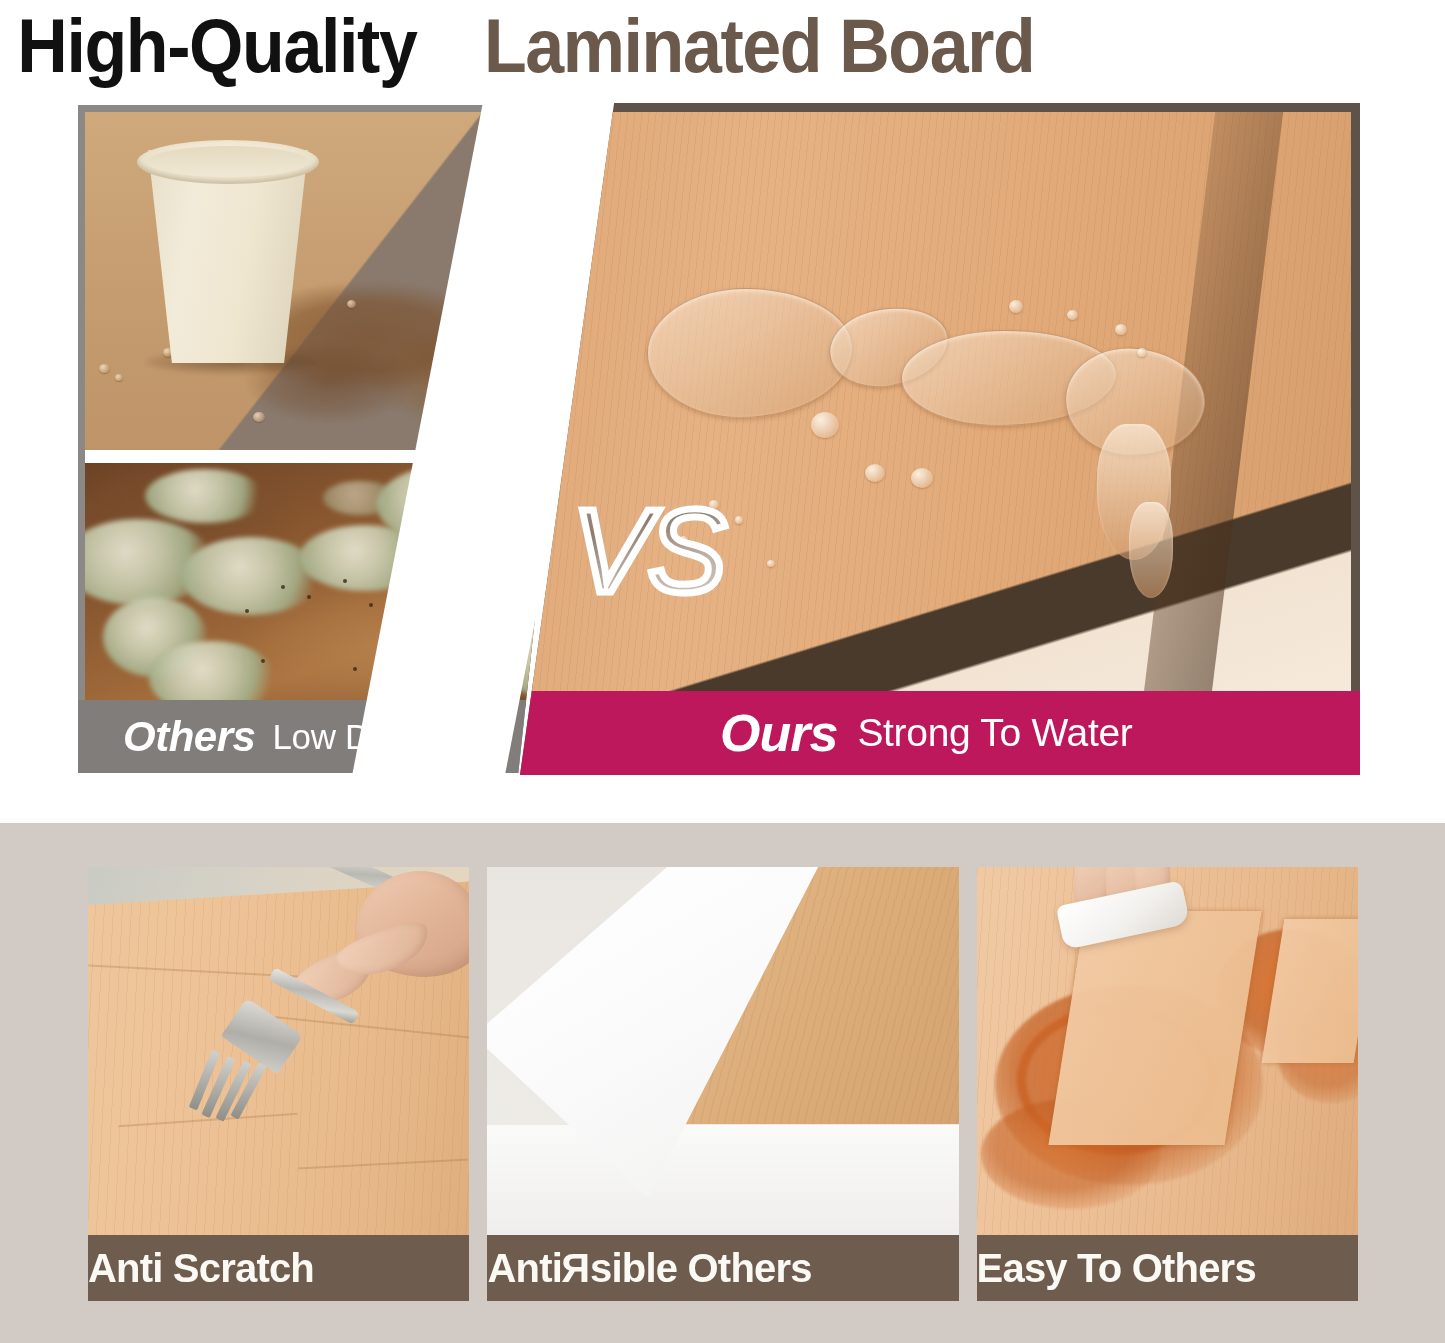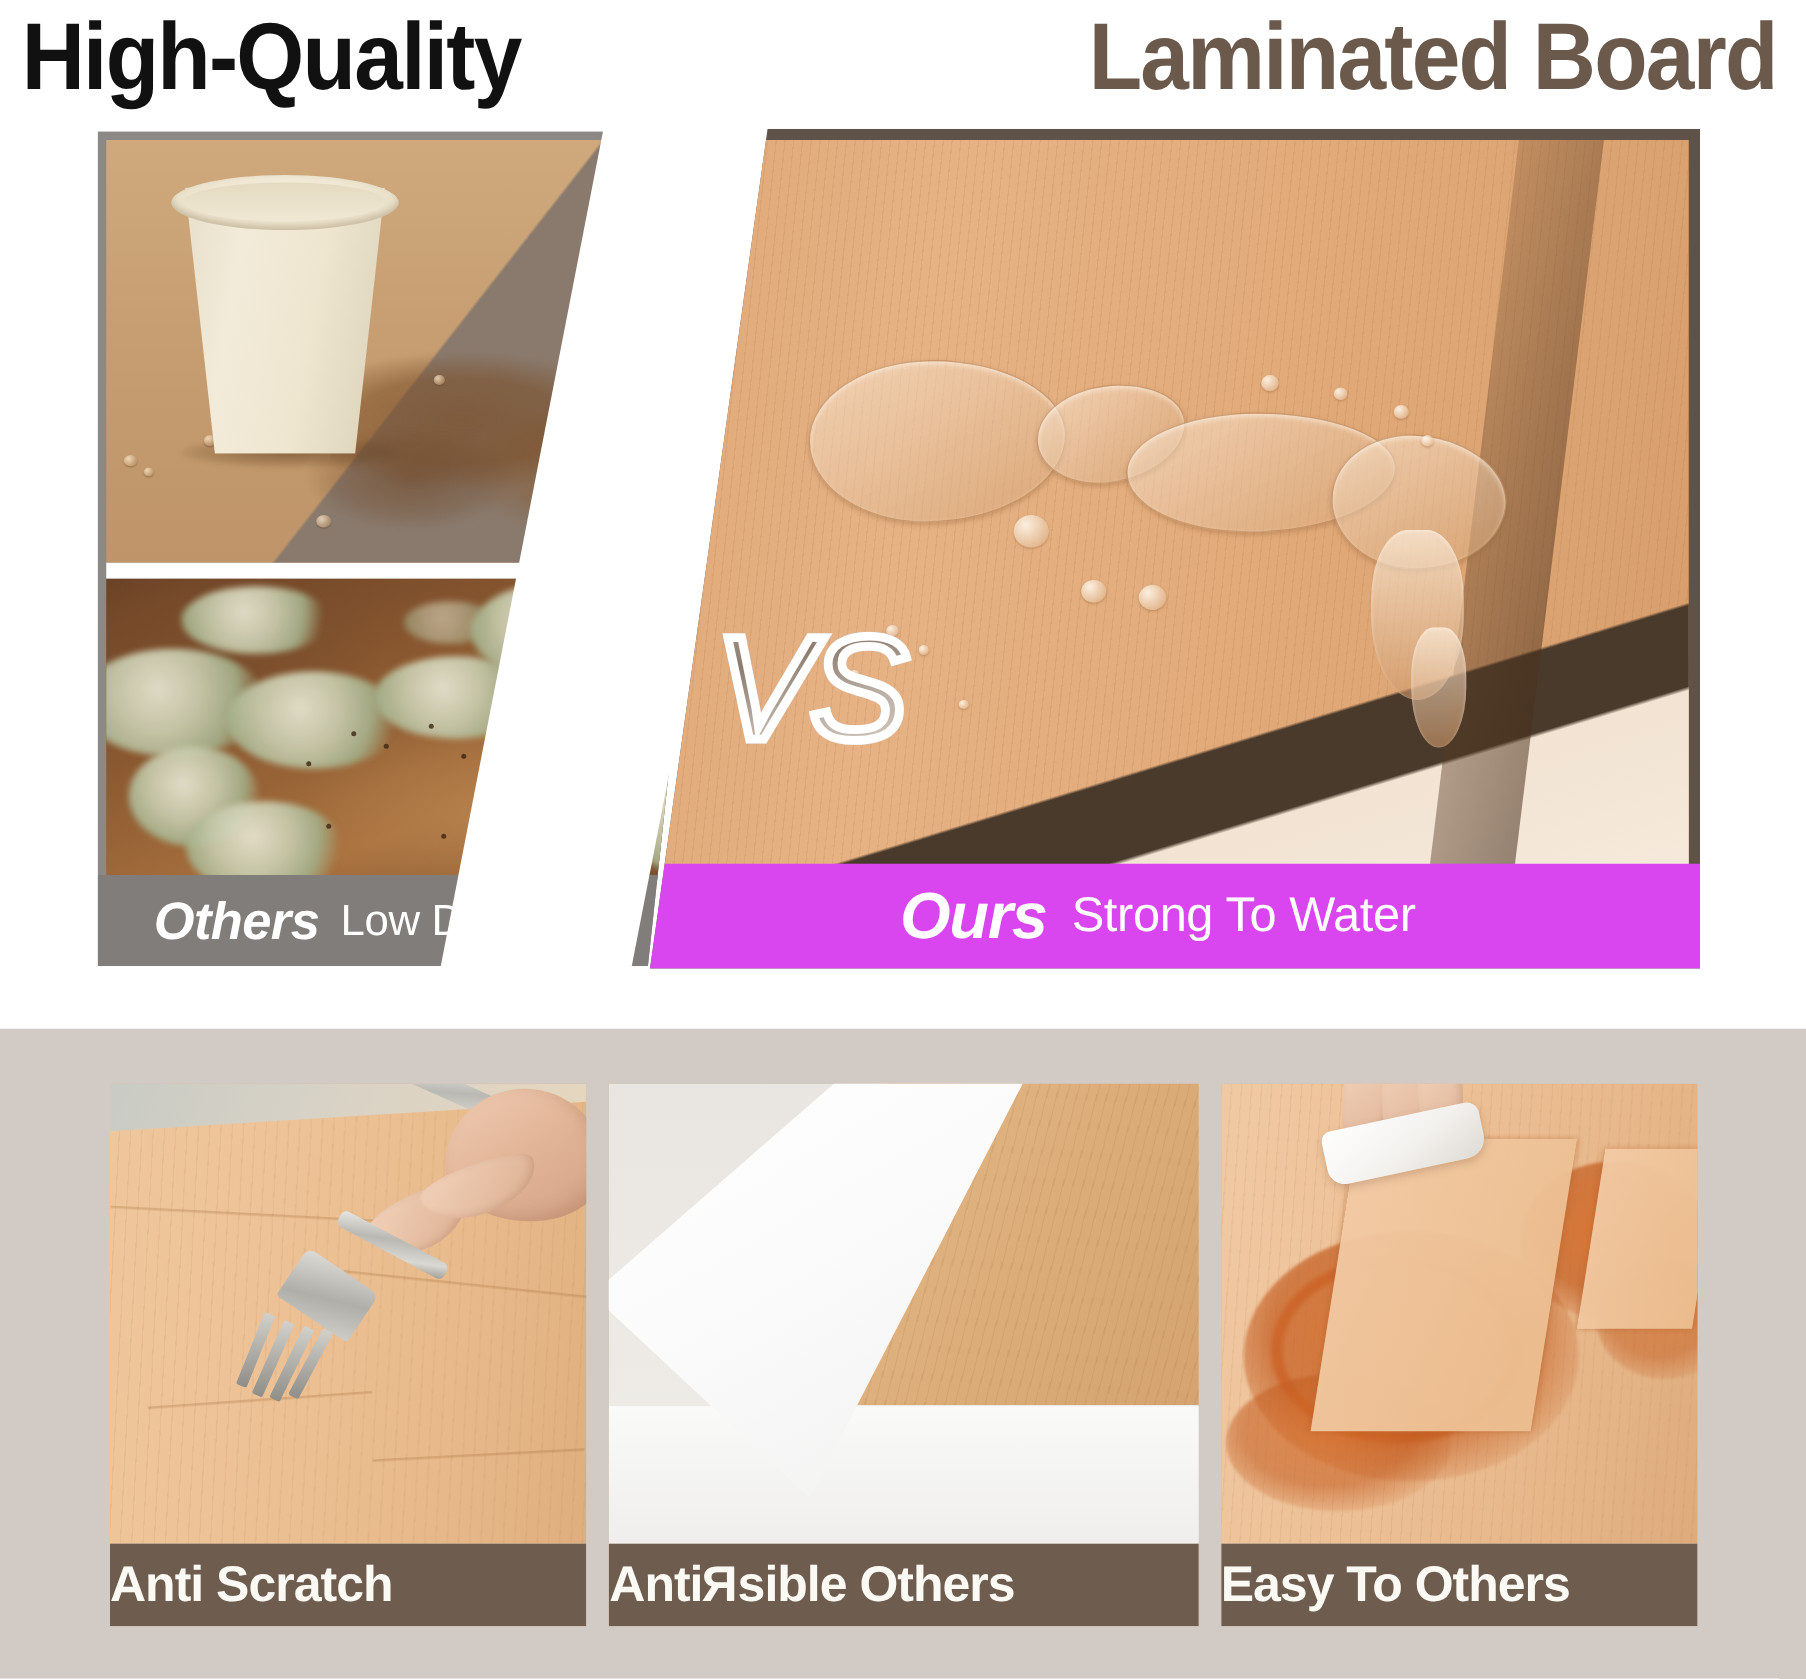--- a/index.html
+++ b/index.html
@@ -19,21 +19,21 @@
     background: #ffffff;
   }
 
   
   .title-bar {
     position: absolute;
     left: 0; top: 0;
     width: 1445px; height: 92px;
     display: flex;
     align-items: center;
-    justify-content: space-between;
+    justify-content: flex-start;
     white-space: nowrap;
   }
   .title-word {
     font-family: "Liberation Sans", sans-serif;
     font-weight: bold;
     font-size: 76px;
     letter-spacing: -1.5px;
     transform: scaleX(0.92);
     transform-origin: center;
     line-height: 1;
@@ -245,21 +245,21 @@
     background: linear-gradient(180deg, rgba(255,246,232,.62), rgba(206,152,104,.60));
     border-radius: 40% 40% 50% 50%;
     box-shadow: inset 0 1px 3px rgba(255,250,240,.5);
   }
 
   
   .bar-ours {
     position: absolute;
     left: 0; bottom: 0;
     width: 840px; height: 84px;
-    background: #d946ef;
+    background: #be185d;
     display: flex;
     align-items: center;
     padding-left: 200px;
     white-space: nowrap;
   }
   .lbl-strong-u {
     color: #FFFFFF;
     font-size: 52px;
     font-weight: bold;
     font-style: italic;

